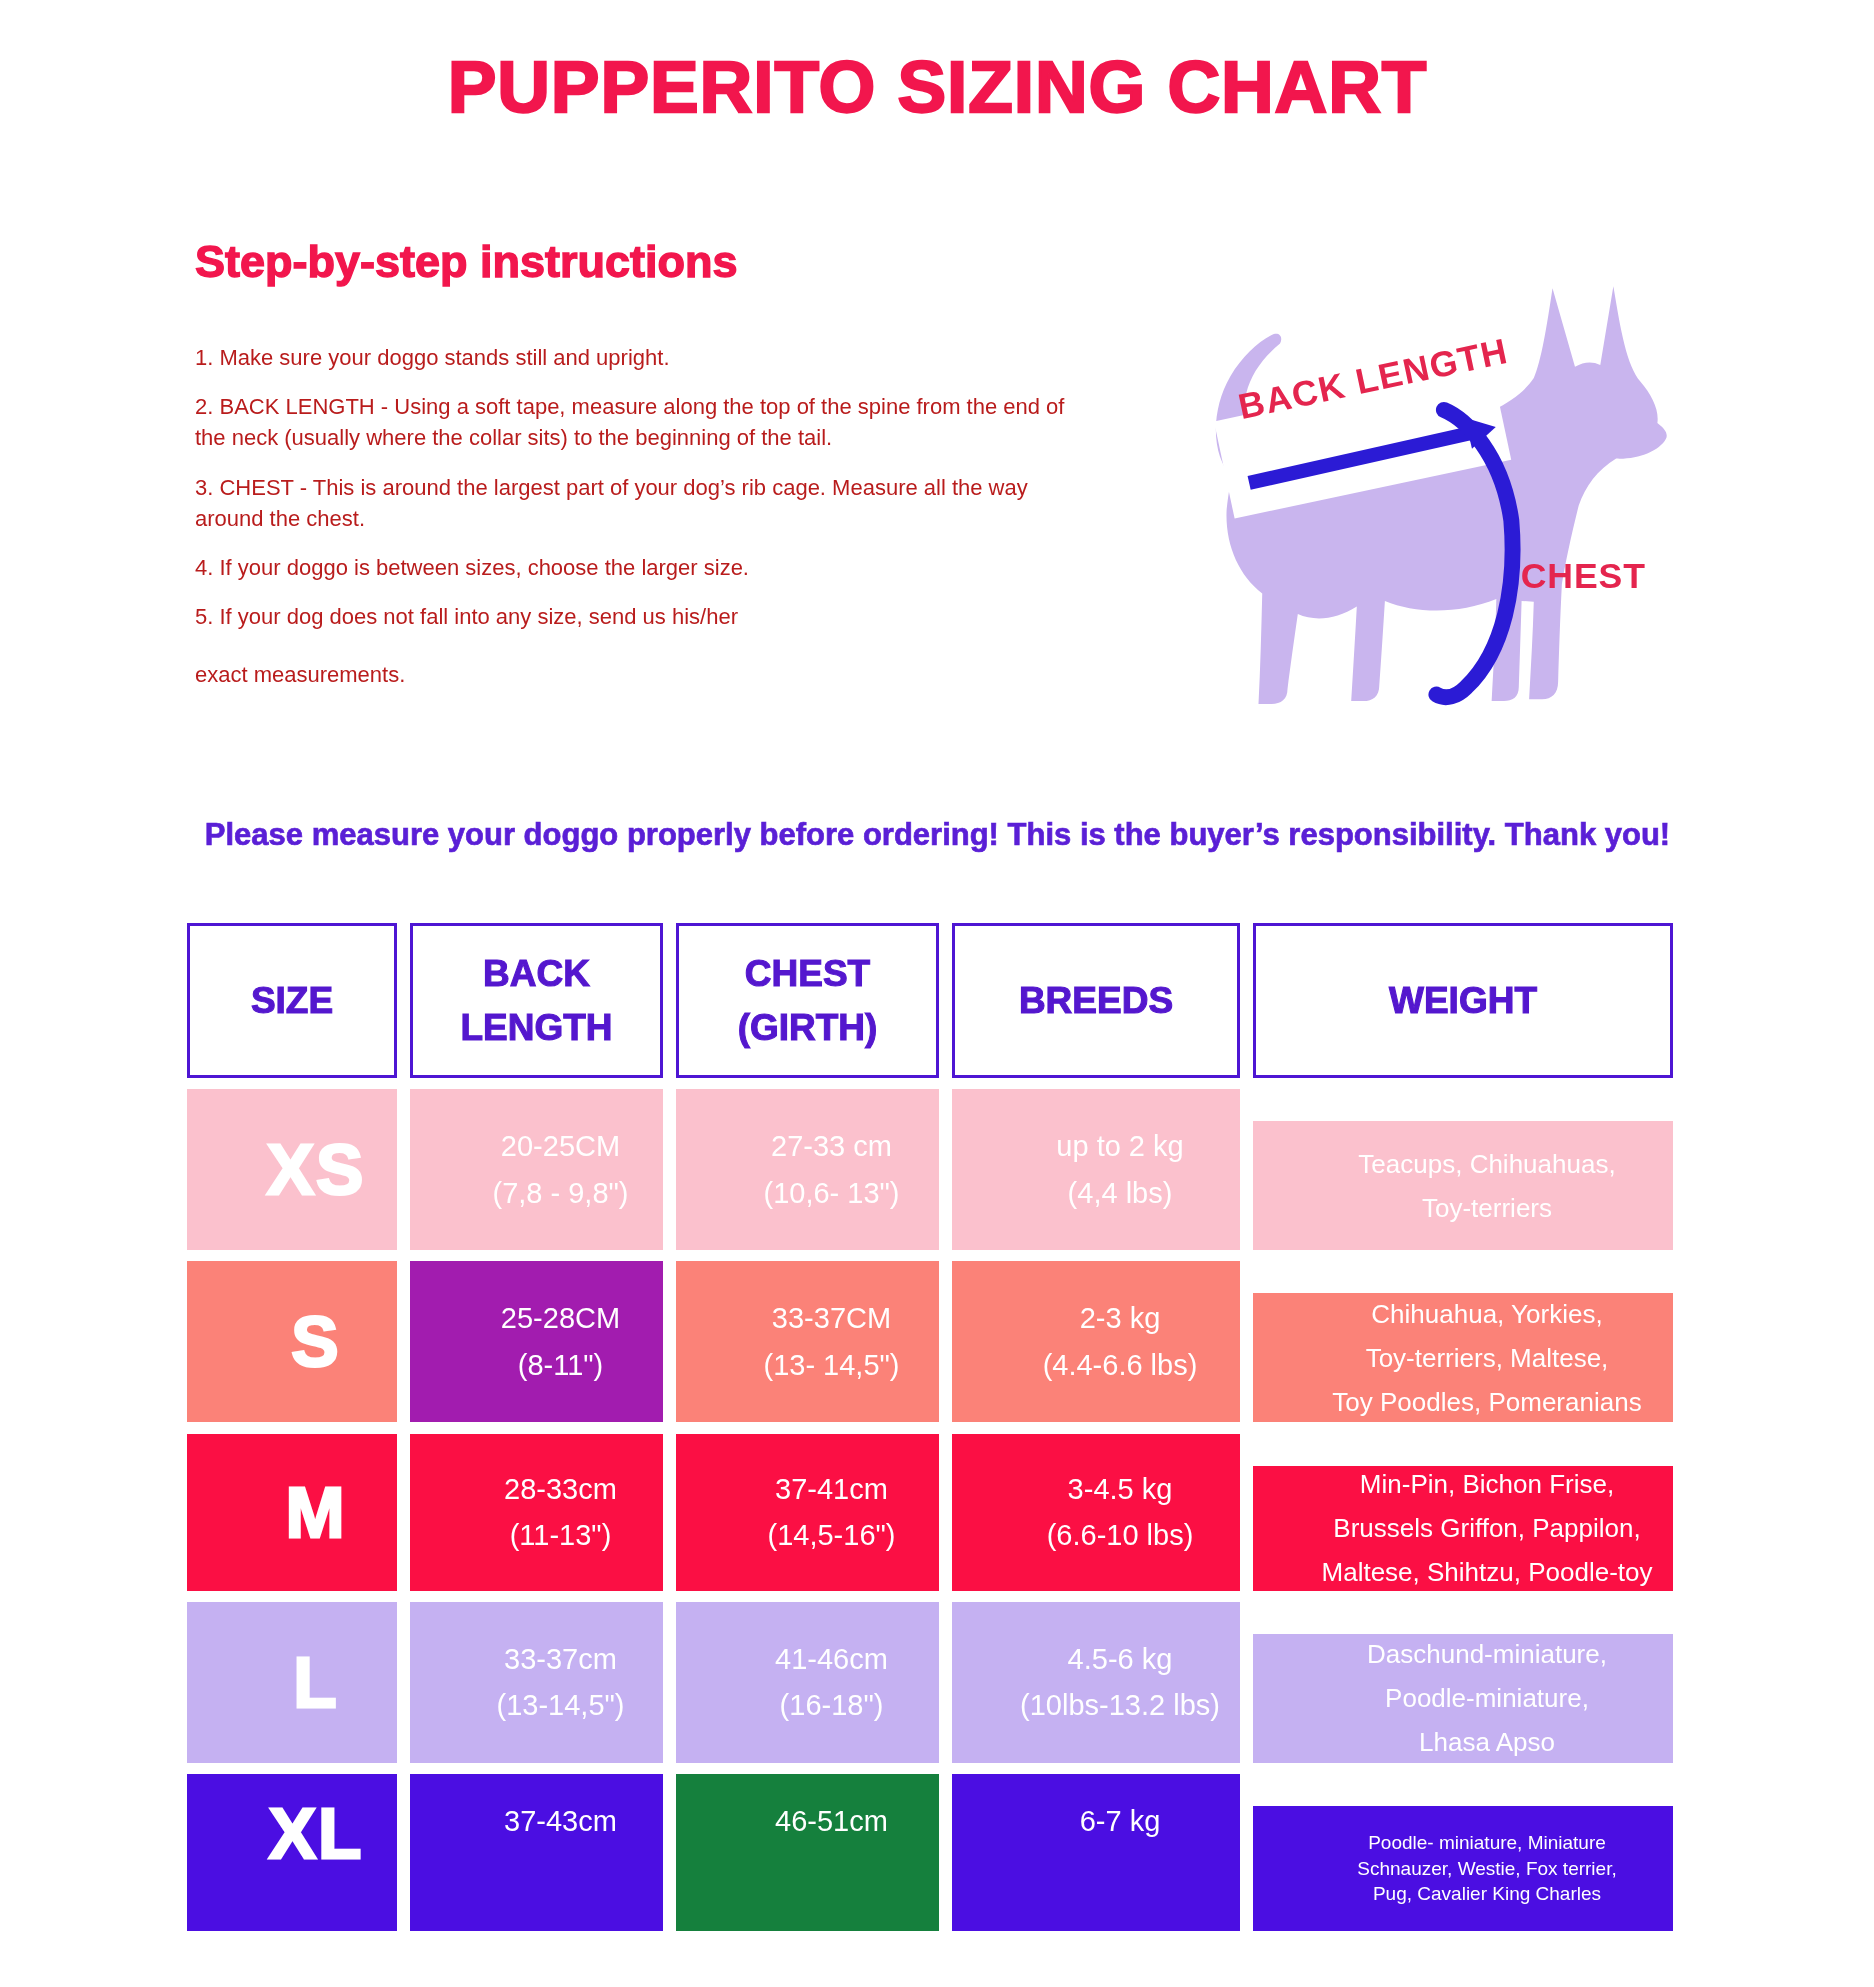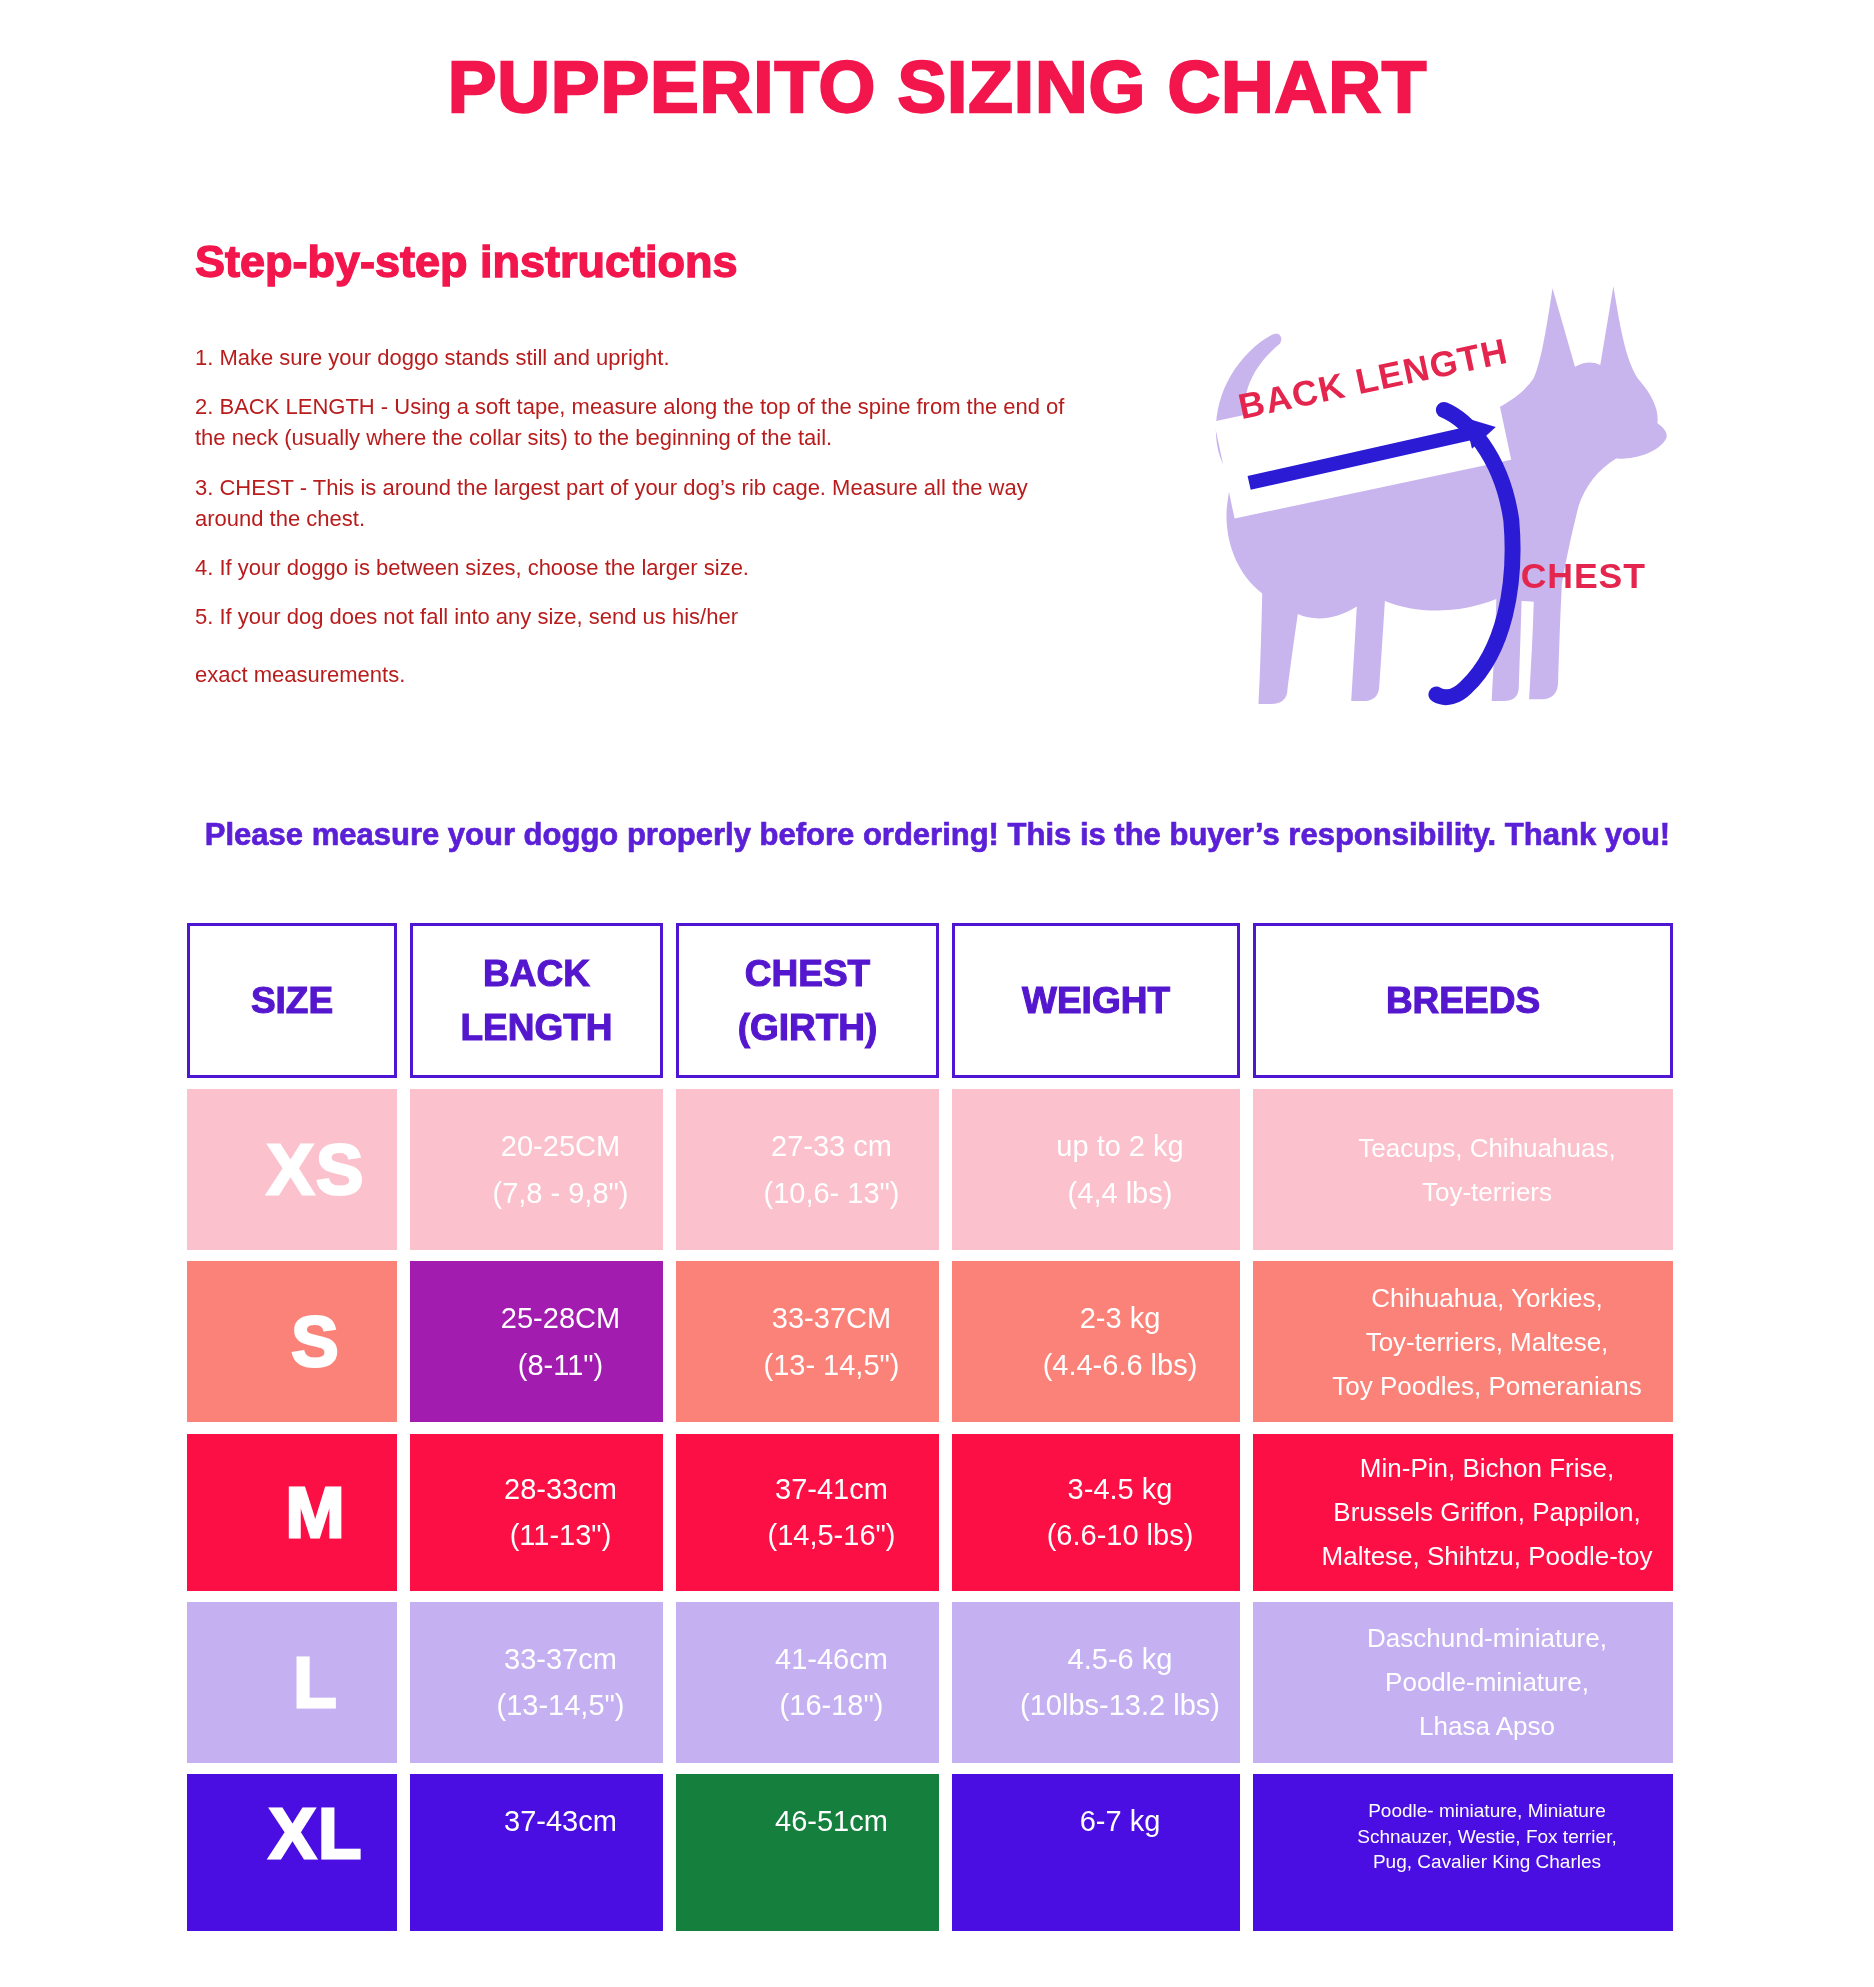--- a/index.html
+++ b/index.html
@@ -93,21 +93,21 @@
     line-height:1.6;
     padding-left:48px;
   }
   .cell-size{
     font-size:71px;
     font-weight:800;
     letter-spacing:1.9px;
     -webkit-text-stroke:2.8px #ffffff;
     line-height:1;
   }
-  .cell-breeds{ font-size:26px; line-height:1.7; }
+  .cell-breeds{ font-size:26px; line-height:1.7;margin-top:32px; }
   .r5{ justify-content:flex-start; padding-top:24px; box-sizing:border-box; }
   .r5.cell-breeds{ font-size:19px; line-height:1.35; }
 </style>
 </head>
 <body>
 
 <div class="page">
 
   <div class="title">PUPPERITO SIZING CHART</div>
 
@@ -177,22 +177,22 @@
 
   <div class="notice">Please measure your doggo properly before ordering! This is the buyer’s responsibility. Thank you!</div>
 
   <div class="sizing-table">
 
     <div class="th">SIZE</div>
     <div class="th">BACK
 LENGTH</div>
     <div class="th">CHEST
 (GIRTH)</div>
+    <div class="th">BREEDS</div>
     <div class="th">WEIGHT</div>
-    <div class="th">BREEDS</div>
 
     <div class="td cell-size" style="background-color: rgb(251, 193, 205);">XS</div>
     <div class="td" style="background-color: rgb(251, 193, 205);">20-25CM
 (7,8 - 9,8")</div>
     <div class="td" style="background-color: rgb(251, 193, 205);">27-33 cm
 (10,6- 13")</div>
     <div class="td" style="background-color: rgb(251, 193, 205);">up to 2 kg
 (4,4 lbs)</div>
     <div class="td cell-breeds" style="background-color: rgb(251, 193, 205);">Teacups, Chihuahuas,
 Toy-terriers</div>

